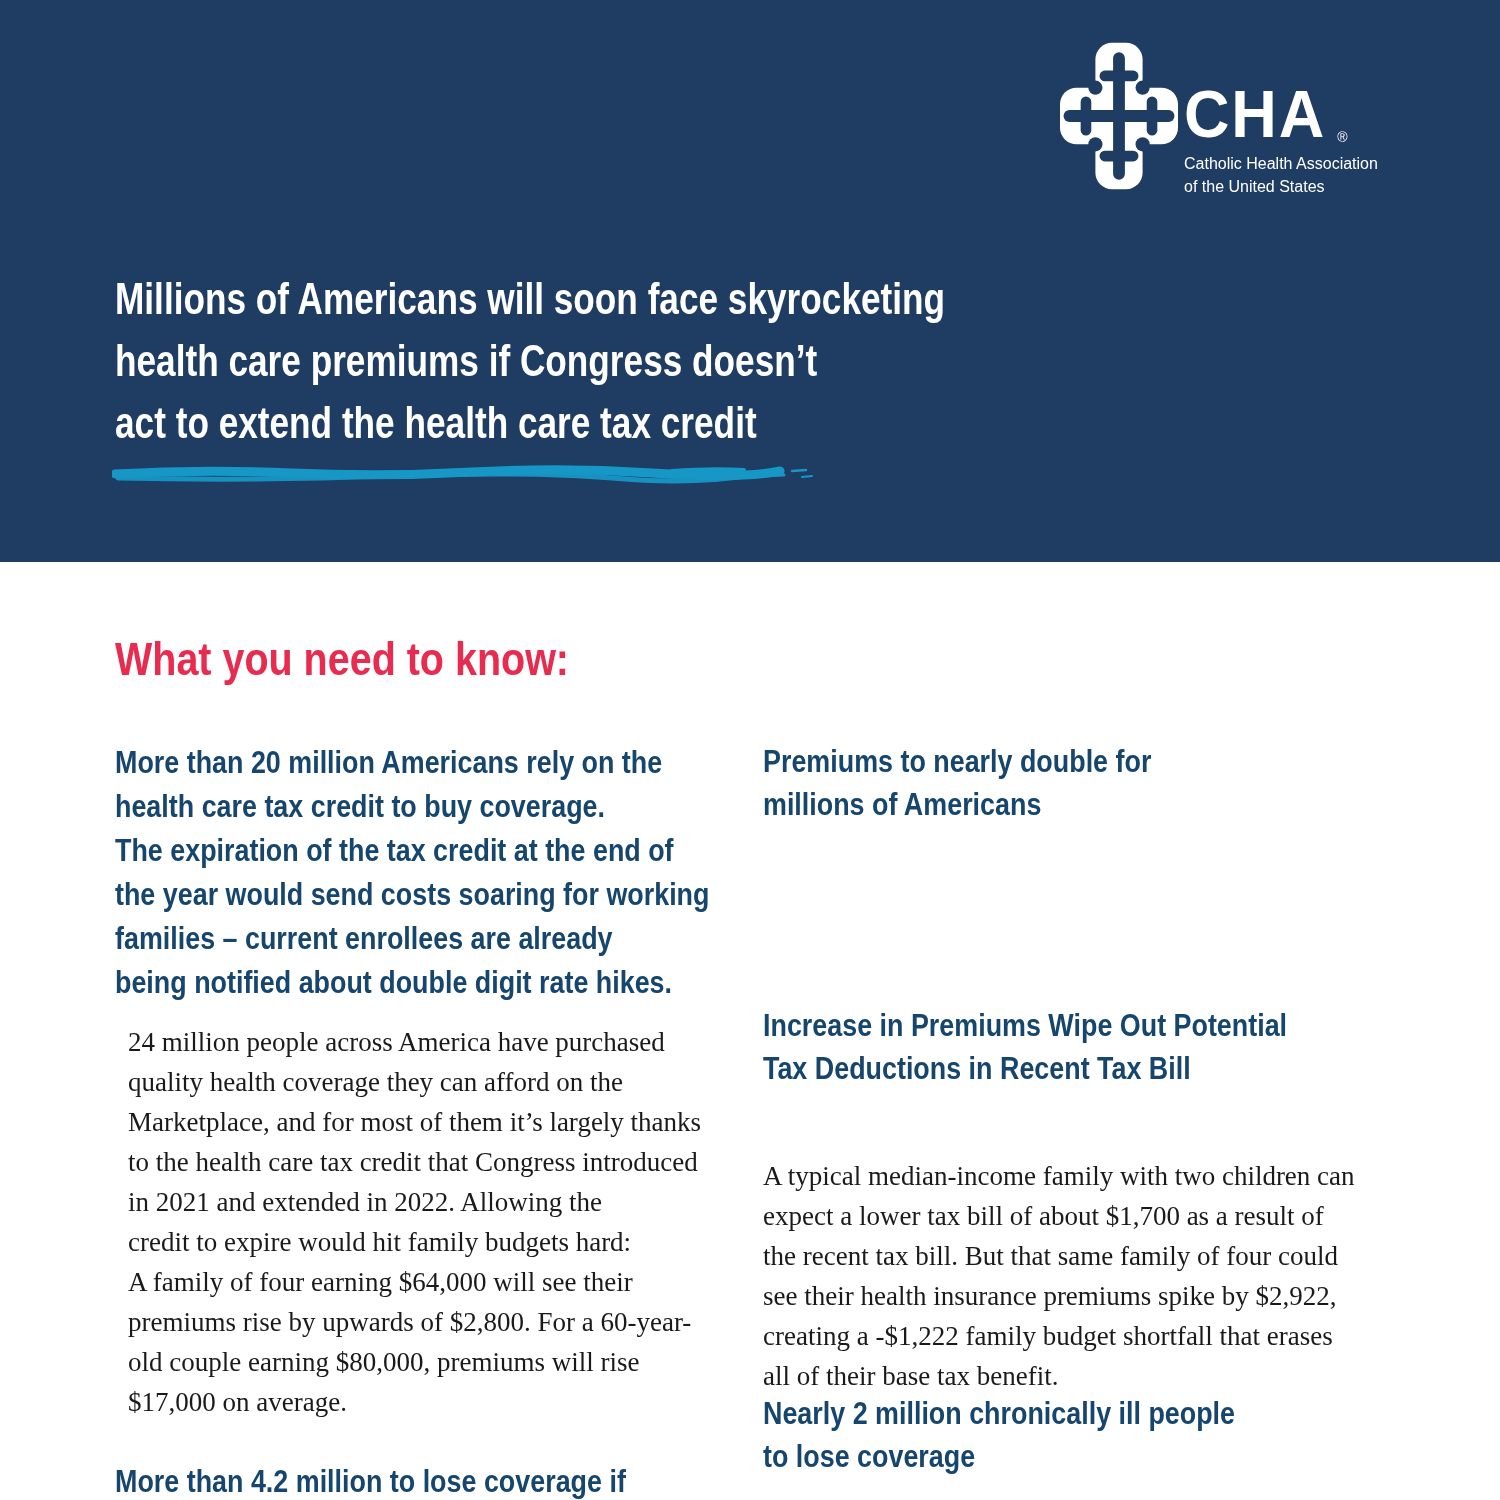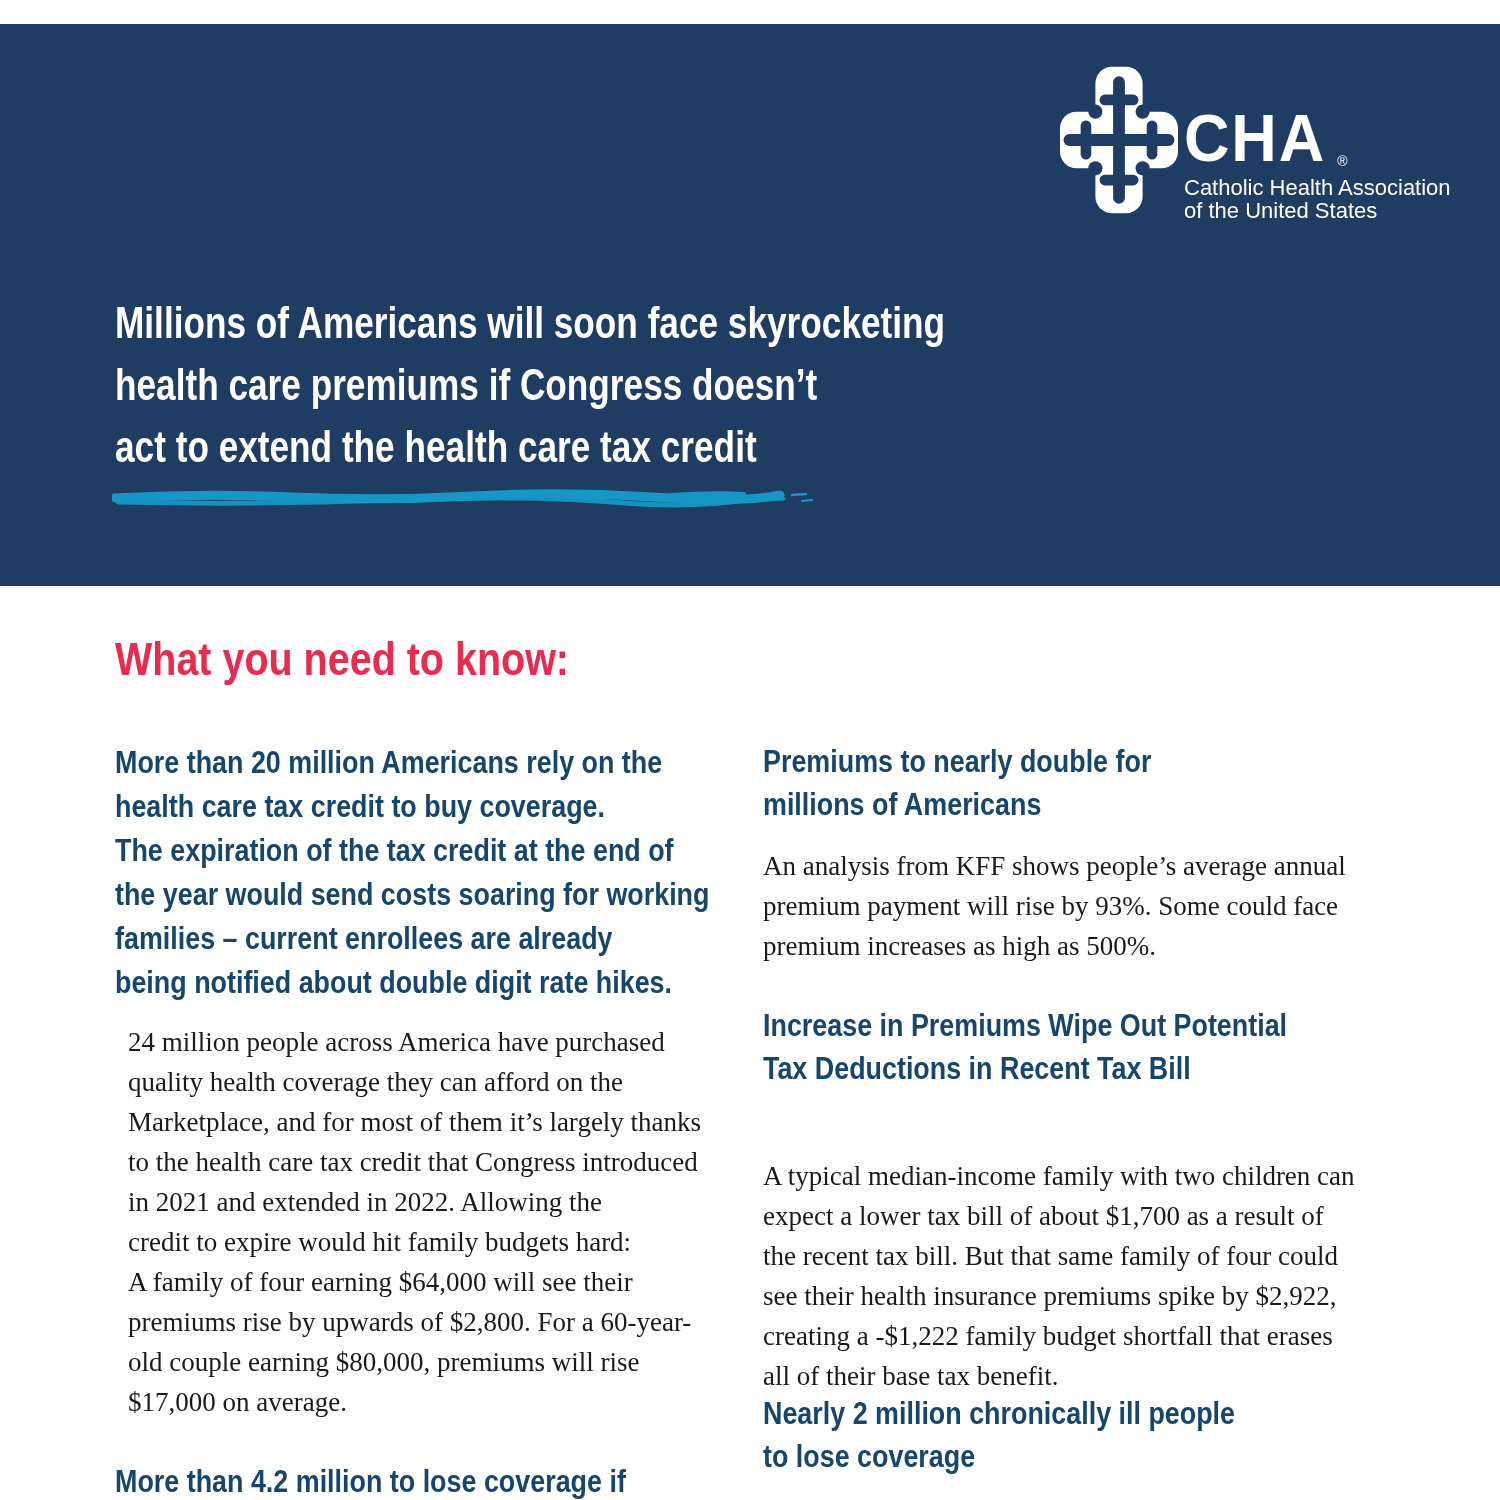--- a/index.html
+++ b/index.html
@@ -10,42 +10,41 @@
     background: #ffffff;
     overflow: hidden;
     font-family: "Liberation Sans", sans-serif;
   }
   
   .hero {
     position: absolute;
     left: 0; top: 0;
     width: 1500px; height: 562px;
     background: #1f3c63;
-    margin-top: 24px;
   }
   .logo {
     position: absolute;
     left: 1060px; top: 42px;
     display: flex;
     align-items: flex-start;
     color: #ffffff;
   }
   .logo-icon { width: 118px; height: 148px; display: block; }
   .logo-textcol { margin-left: 6px; margin-top: 36px; }
   .logo-acronym-row { display: flex; align-items: flex-end; }
   .logo-acronym {
     font-size: 67px;
     font-weight: bold;
     letter-spacing: 2px;
     line-height: 72px;
     transform: scaleX(0.94);
     transform-origin: 0 100%;
   }
   .logo-reg { font-size: 14px; line-height: 14px; margin-left: 2px; margin-bottom: 6px; }
-  .logo-tagline { font-size: 22px; line-height: 23px; margin-top: 2px; }
+  .logo-tagline { font-size: 16px; line-height: 23px; margin-top: 2px; }
   
   .cond {
     font-weight: bold;
     white-space: pre;
     transform: scaleX(0.8);
     transform-origin: 0 0;
   }
   .headline {
     position: absolute;
     left: 115px; top: 268px;
@@ -166,23 +165,20 @@
 A family of four earning $64,000 will see their
 premiums rise by upwards of $2,800. For a 60-year-
 old couple earning $80,000, premiums will rise
 $17,000 on average.</div>
 
   <div class="subhead cond navyhead subhead-left-bottom">More than 4.2 million to lose coverage if</div>
 
   <div class="subhead cond navyhead rc-h1">Premiums to nearly double for
 millions of Americans</div>
 
-  <div class="serif serif-right-1">An analysis from KFF shows people’s average annual
-premium payment will rise by 93%. Some could face
-premium increases as high as 500%.</div>
 
   <div class="subhead cond navyhead rc-h2">Increase in Premiums Wipe Out Potential
 Tax Deductions in Recent Tax Bill</div>
 
   <div class="serif serif-right-2">A typical median-income family with two children can
 expect a lower tax bill of about $1,700 as a result of
 the recent tax bill. But that same family of four could
 see their health insurance premiums spike by $2,922,
 creating a -$1,222 family budget shortfall that erases
 all of their base tax benefit.</div>

